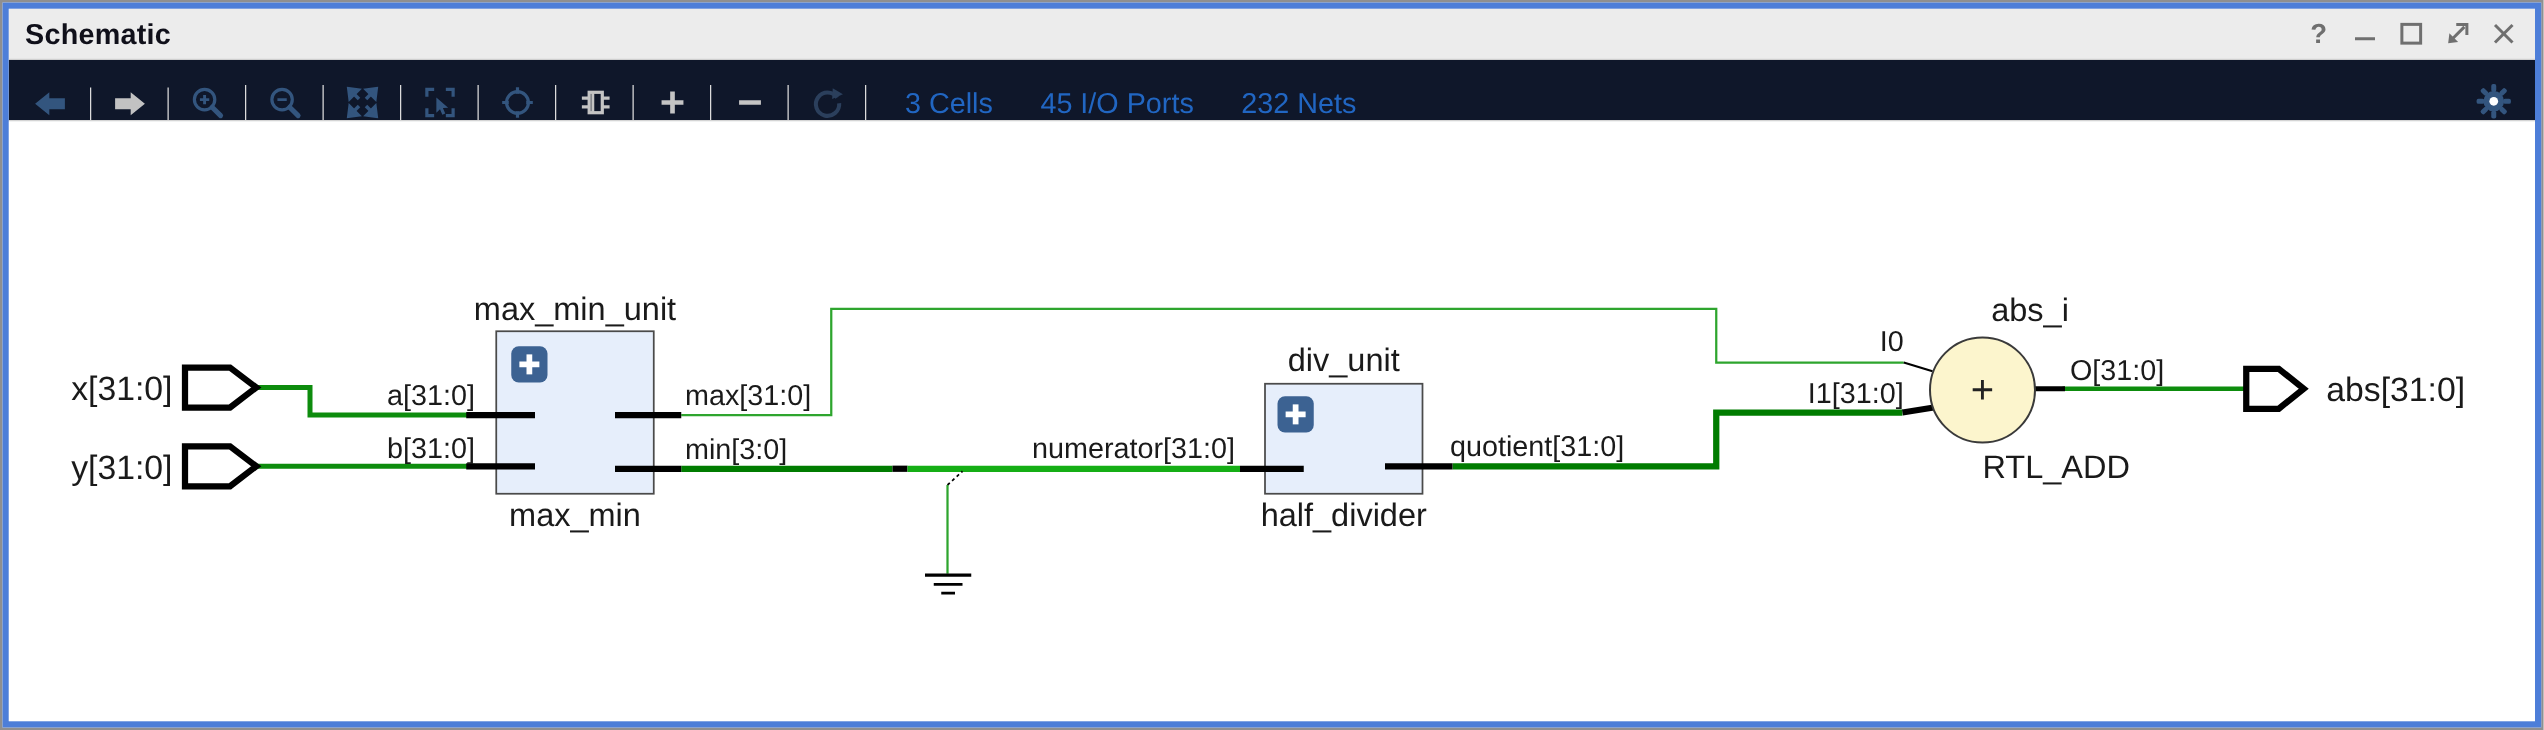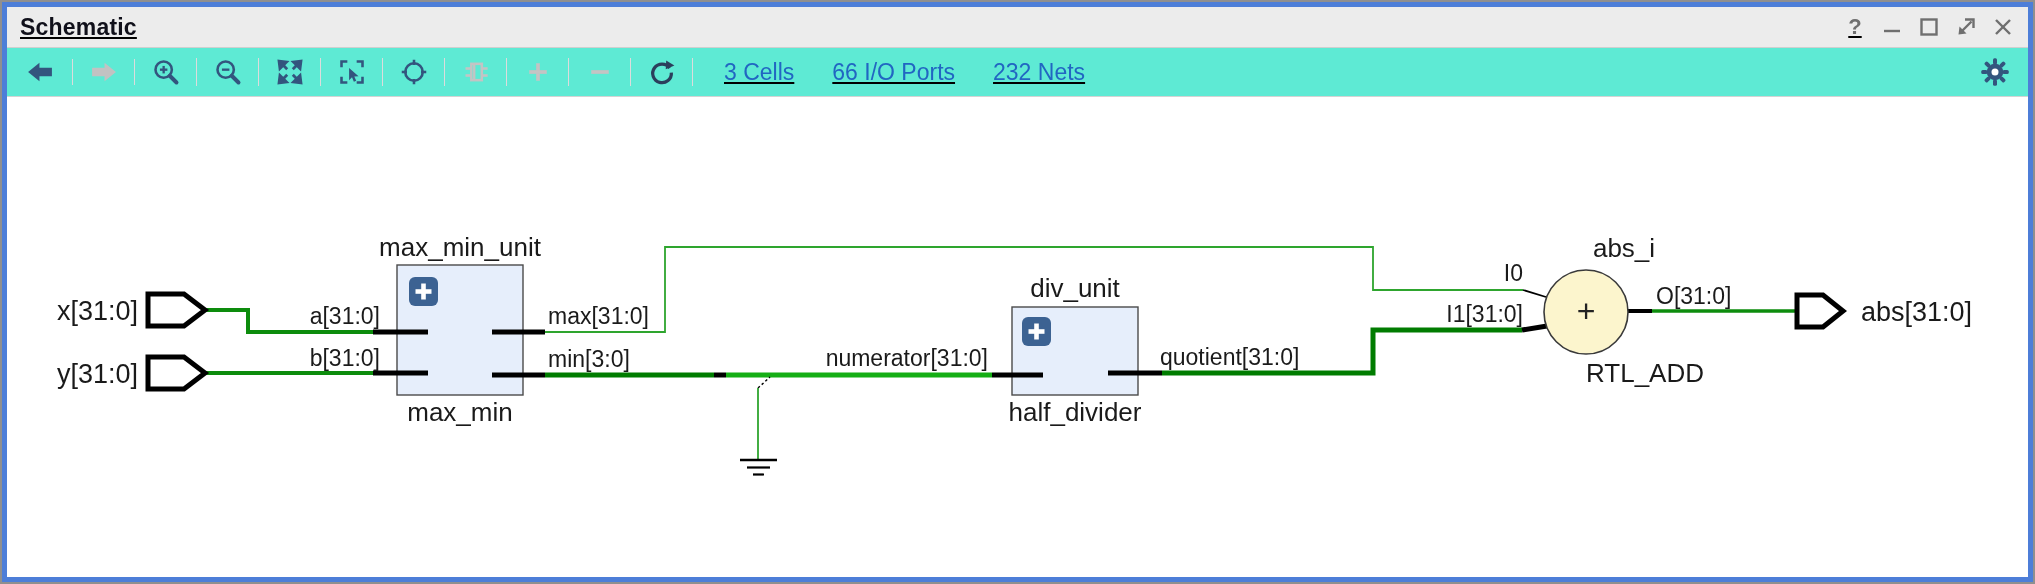--- a/index.html
+++ b/index.html
@@ -9,44 +9,43 @@
     background:#8f8f8f;
     padding:2px;
     font-family:"Liberation Sans", sans-serif;
   }
   .window {
     width:100%; height:100%;
     border:5px solid #4d7ed8;
     background:#ffffff;
     display:flex; flex-direction:column;
     overflow:hidden;
-    text-decoration:underline;
   }
   
   .titlebar {
     height:41px; flex:0 0 41px;
     background:#ececec;
     border-bottom:1px solid #cfcfcf;
     display:flex; align-items:center;
     padding:0 12px 0 13px;
   }
   .titlebar .title {
     font-size:23px; font-weight:bold; color:#10101a; letter-spacing:0.2px;
   }
   .win-controls { margin-left:auto; display:flex; align-items:center; gap:11px; }
   .win-btn {
     width:26px; height:26px; display:flex; align-items:center; justify-content:center;
     color:#6f6f6f; font-size:22px; font-weight:bold; cursor:default;
   }
   
   .toolbar {
     height:49px; flex:0 0 49px;
-    background:#5eead4;
+    background:#0f172a;
     border-bottom:1px solid #d4d4d4;
-    display:flex; align-items:center;
+    display:flex; align-items:flex-end;
   }
   .tbtn {
     width:62px; display:flex; align-items:center; justify-content:center;
     border-right:1px solid #dcdcdc;
   }
   .tbtn:first-child { width:66px; }
   .tlinks { display:flex; align-items:center; padding-left:12px; }
   .tlink {
     color:#2166c2; font-size:23px; padding:0 19px; white-space:nowrap; cursor:pointer;
   }
@@ -196,21 +195,21 @@
 
       <div class="tbtn">
         <svg width="28" height="28" viewBox="0 0 24 24">
           <path d="M 18.6,8.6 A 8,8 0 1 0 20,12.5" fill="none" stroke="#2b3f5c" stroke-width="2.8"></path>
           <polygon points="15.6,2.2 22.6,6.4 15.2,9.6" fill="#2b3f5c"></polygon>
         </svg>
       </div>
 
       <div class="tlinks">
         <span class="tlink">3 Cells</span>
-        <span class="tlink">66 I/O Ports</span>
+        <span class="tlink">45 I/O Ports</span>
         <span class="tlink">232 Nets</span>
       </div>
 
       <div class="tspacer"></div>
 
       <div class="gear-wrap">
         <svg width="30" height="30" viewBox="0 0 24 24">
           <g fill="#33557e">
             <circle cx="12" cy="12" r="6.6"></circle>
             <g>

